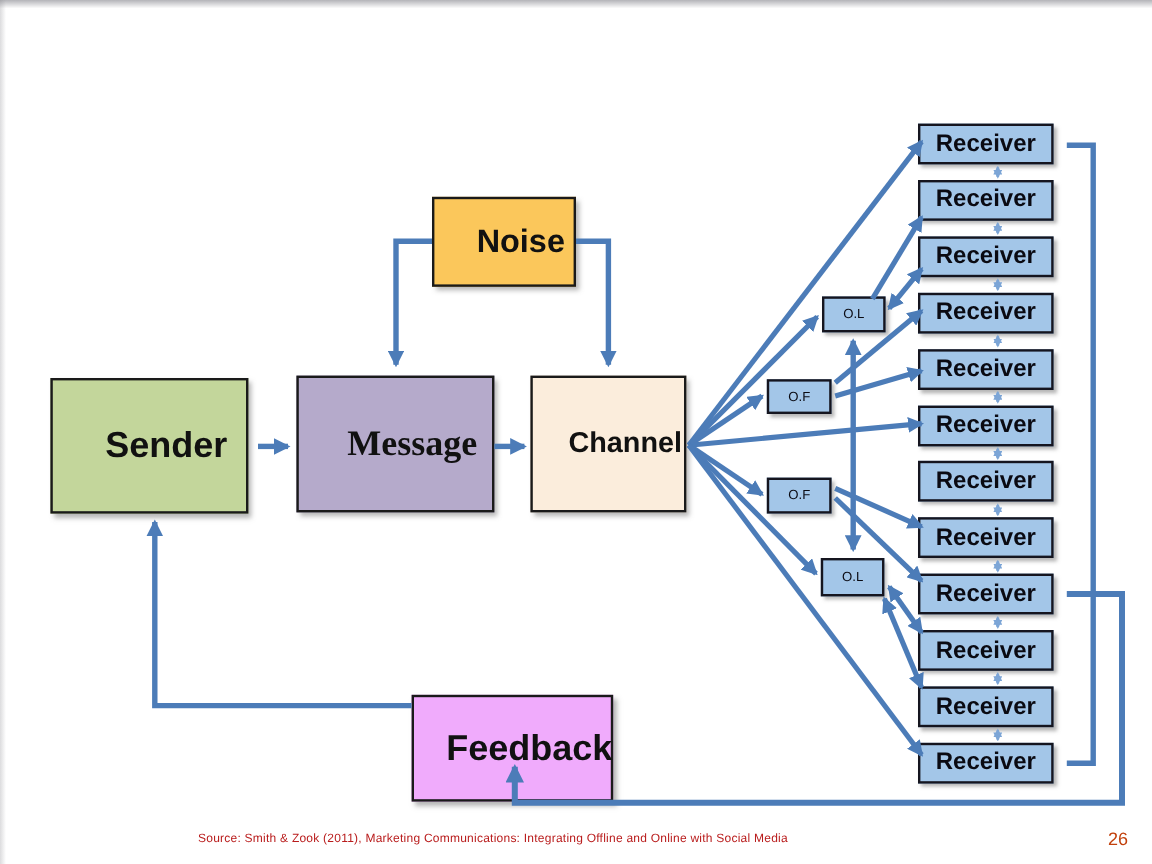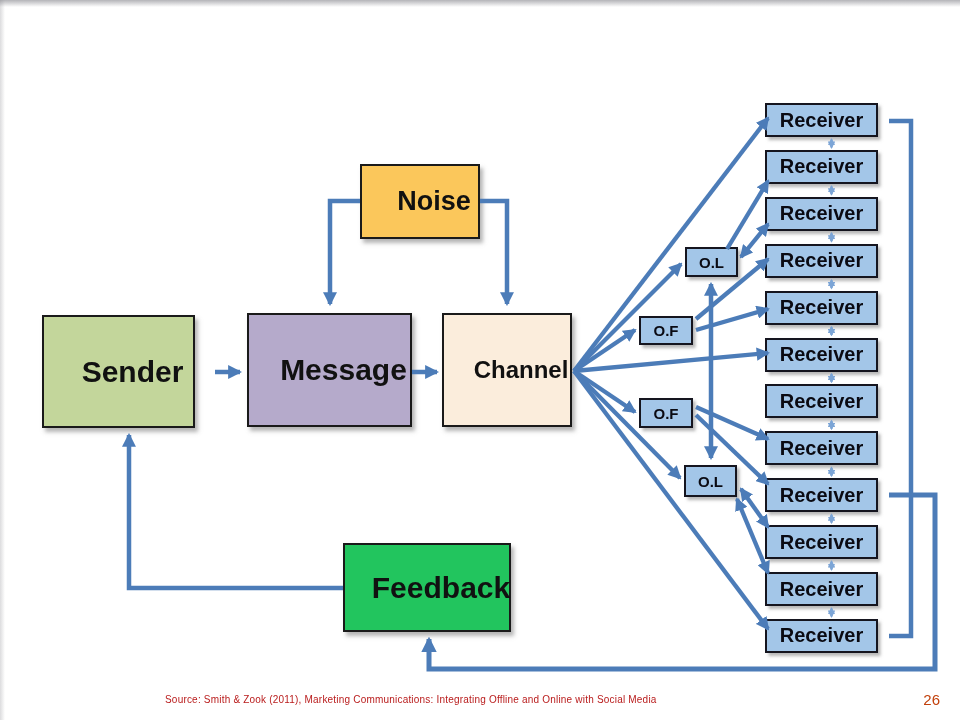--- a/index.html
+++ b/index.html
@@ -18,29 +18,29 @@
     font-size:44px;font-weight:700;letter-spacing:-.5px;
   }
 
   .node{
     position:absolute;display:flex;align-items:center;justify-content:center;
     border:2px solid #1a1a1a;box-sizing:border-box;
     font-weight:700;color:#111;z-index:2;
     box-shadow:3px 3.5px 4px rgba(110,110,110,.5);
     padding-left:28px;
   }
-  #node-sender  {left:42px; top:315px;width:153px;height:113px;font-size:30px;}
-  #node-message {left:247px;top:313px;width:165px;height:114px;font-size:30px;}
+  #node-sender  {left:42px; top:315px;width:165px;height:113px;font-size:30px;}
+  #node-message {left:247px;top:313px;width:165px;height:114px;font-size:30px;font-family:Liberation Serif, serif;}
   #node-channel {left:442px;top:313px;width:130px;height:114px;font-size:24px;}
   #node-noise   {left:360px;top:164px;width:120px;height:75px; font-size:27px;}
   #node-feedback{left:343px;top:543px;width:168px;height:89px; font-size:30px;}
 
   .relay{
     position:absolute;display:flex;align-items:center;justify-content:center;
-    border:2px solid #15151f;box-sizing:border-box;font-weight:700;font-size:15px;
+    border:2px solid #15151f;box-sizing:border-box;font-weight:400;font-size:11px;
     color:#0a0a12;z-index:2;box-shadow:2.5px 3px 3px rgba(110,110,110,.5);
   }
   .receiver{
     position:absolute;left:765px;width:113px;height:34px;
     display:flex;align-items:center;justify-content:center;
     border:2.5px solid #15151f;box-sizing:border-box;
     font-weight:700;font-size:20px;color:#0a0a12;z-index:2;
     box-shadow:2.5px 3px 3px rgba(110,110,110,.5);
   }
   #arrows{position:absolute;left:0;top:0;z-index:3;pointer-events:none;}
@@ -58,21 +58,21 @@
 
 <div id="stage">
   <div id="edge-top"></div>
   <div id="edge-left"></div>
 
 
   <div class="node" id="node-sender" style="background: rgb(195, 214, 155);">Sender</div>
   <div class="node" id="node-message" style="background: rgb(181, 170, 203);">Message</div>
   <div class="node" id="node-channel" style="background: rgb(251, 237, 220);">Channel</div>
   <div class="node" id="node-noise" style="background: rgb(251, 199, 91);">Noise</div>
-  <div class="node" id="node-feedback" style="background: #22c55e;">Feedback</div>
+  <div class="node" id="node-feedback" style="background: #f0abfc; margin-top: 36px;">Feedback</div>
 
   <svg id="arrows" width="960" height="720">
     <defs>
       <marker id="ah" viewBox="0 0 10 10" refX="8.5" refY="5" markerWidth="3.1" markerHeight="3.1" orient="auto-start-reverse">
           <path d="M0,0 L10,5 L0,10 z" fill="#4C7CB8"></path>
         </marker>
       <marker id="ahs" viewBox="0 0 10 10" refX="8" refY="5" markerWidth="3.4" markerHeight="3.4" orient="auto-start-reverse">
           <path d="M0,0 L10,5 L0,10 z" fill="#7CA5D6"></path>
         </marker>
     </defs>

